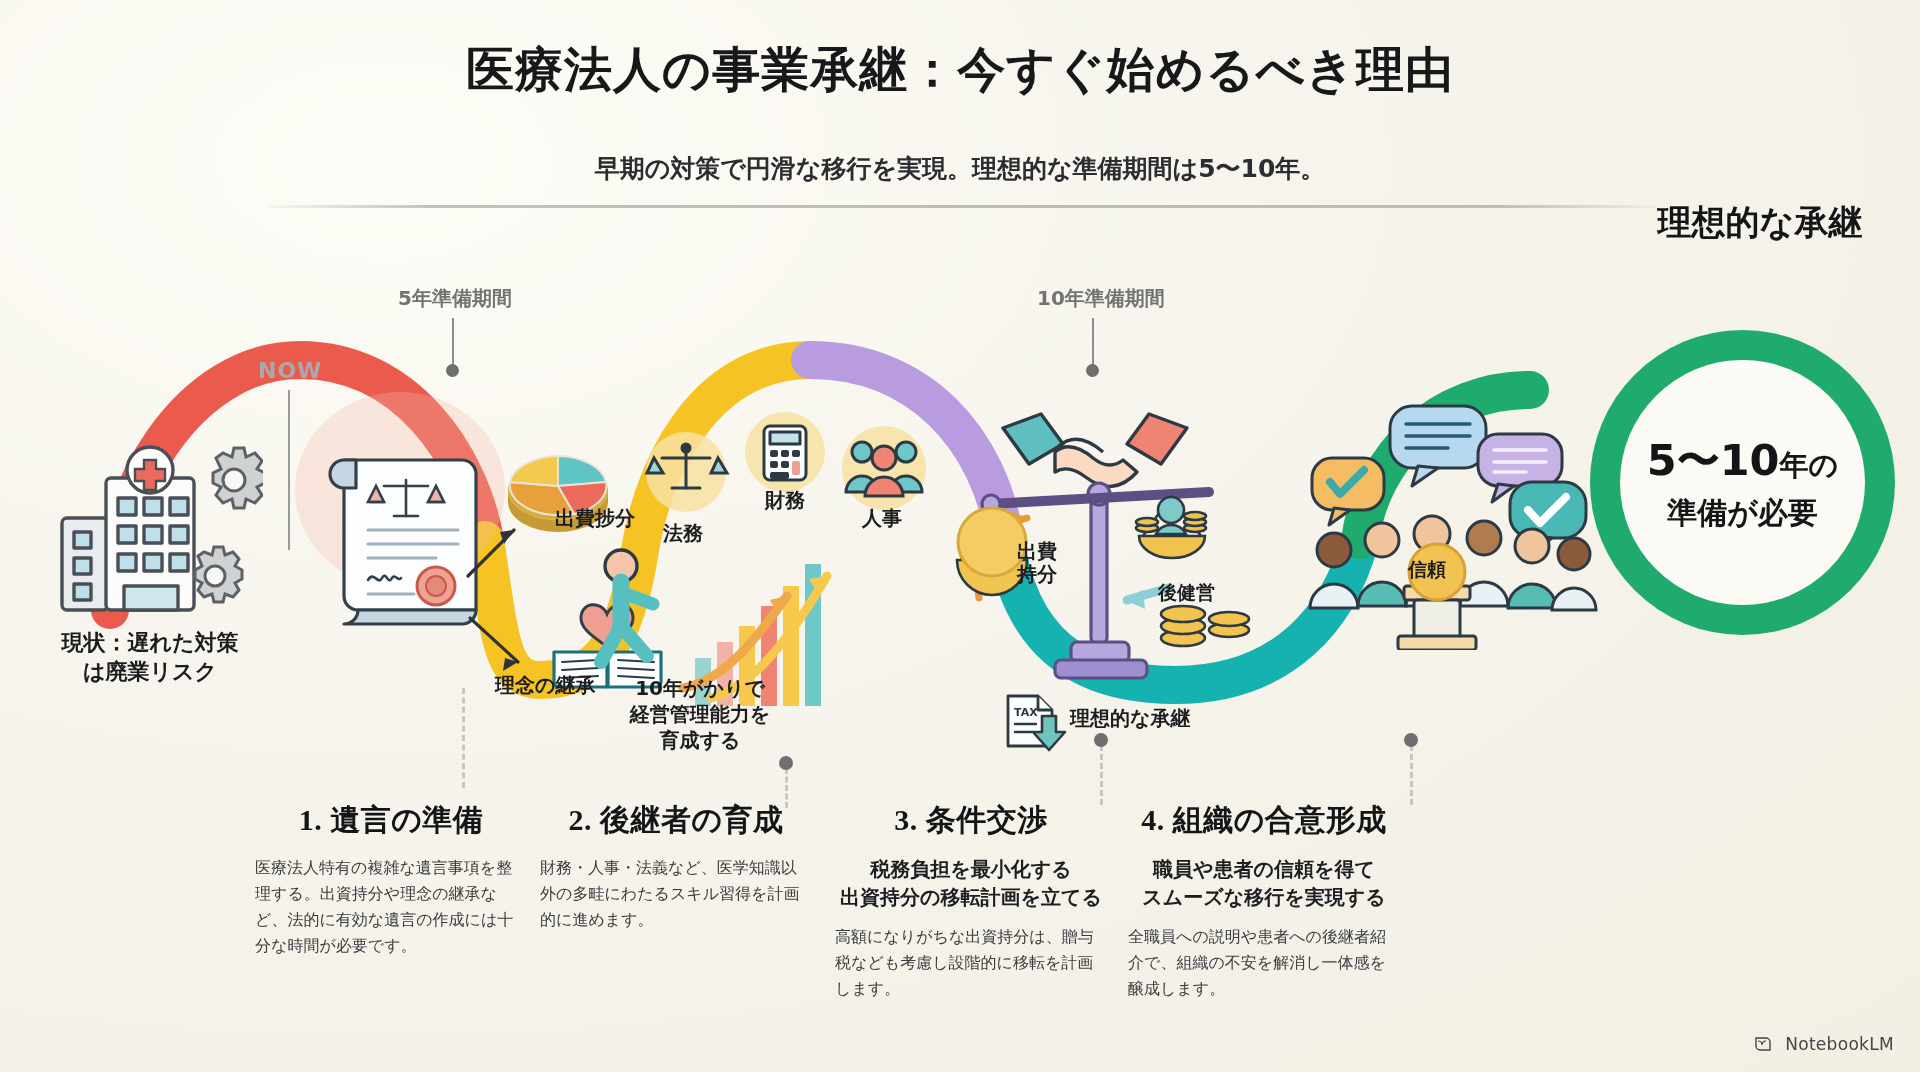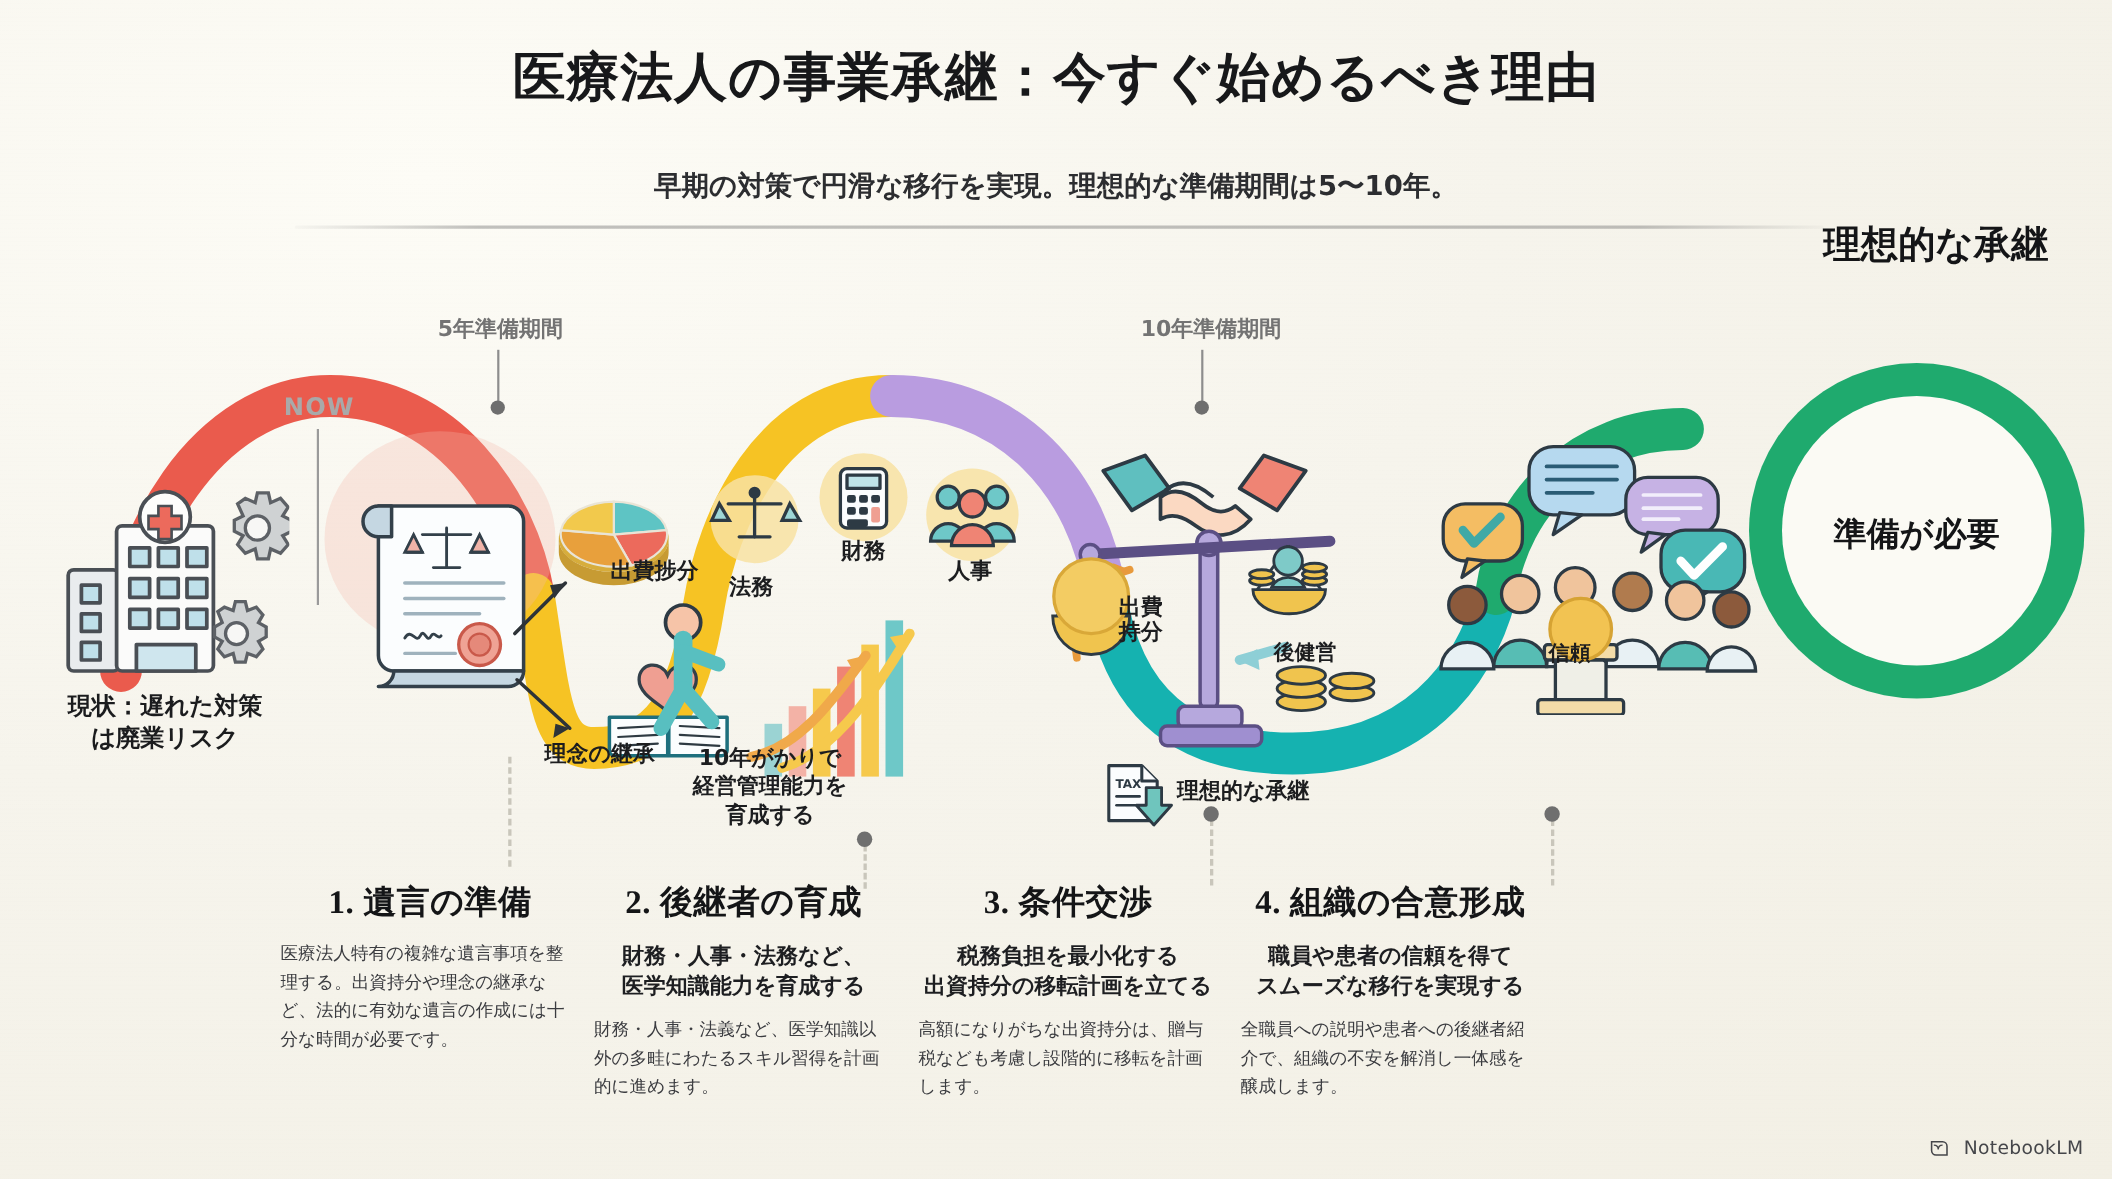--- a/index.html
+++ b/index.html
@@ -441,49 +441,49 @@
     <path d="M252,210 a22,22 0 0 1 44,0 z" fill="#e8f1f4"></path>
   </g>
 
   <g stroke="#2d3a44" stroke-width="3" fill="#f3dca8">
     <rect x="104" y="186" width="66" height="14" rx="3"></rect>
     <rect x="114" y="200" width="46" height="38" rx="3" fill="#efefe7"></rect>
     <rect x="98" y="236" width="78" height="14" rx="3"></rect>
   </g>
   <circle cx="137" cy="172" r="28" fill="#f2c352" stroke="#d6a333" stroke-width="3"></circle>
 </svg>
-<div class="subcap" style="left:1408px;top:557px;font-size:19px;margin-top:24px;">信頼</div>
+<div class="subcap" style="left:1408px;top:557px;font-size:19px;">信頼</div>
 
 <div class="step" id="step1">
   <div class="step-title">1. 遺言の準備</div>
   <div class="step-body">医療法人特有の複雑な遺言事項を整理する。出資持分や理念の継承など、法的に有効な遺言の作成には十分な時間が必要です。</div>
 </div>
 
 <div class="step" id="step2">
   <div class="step-title">2. 後継者の育成</div>
-  <div class="step-lead">財務・人事・法務など、<br>医学知識能力を育成する</div>
   <div class="step-body">財務・人事・法義など、医学知識以外の多畦にわたるスキル習得を計画的に進めます。</div>
 </div>
 
 <div class="step" id="step3">
   <div class="step-title">3. 条件交渉</div>
   <div class="step-lead">税務負担を最小化する<br>出資持分の移転計画を立てる</div>
   <div class="step-body">高額になりがちな出資持分は、贈与税なども考慮し設階的に移転を計画します。</div>
 </div>
 
 <div class="step" id="step4">
   <div class="step-title">4. 組織の合意形成</div>
   <div class="step-lead">職員や患者の信頼を得て<br>スムーズな移行を実現する</div>
   <div class="step-body">全職員への説明や患者への後継者紹介で、組織の不安を解消し一体感を醸成します。</div>
 </div>
 
 <div id="ideal-title">理想的な承継</div>
 <div id="ideal-ring"></div>
 <div id="ideal-inner">
   <div id="ideal-text">
+    <div id="ideal-l1"><span>5〜10</span><span class="small">年の</span></div>
     <div id="ideal-l2">準備が必要</div>
   </div>
 </div>
 
 <div id="watermark">
   <svg id="wm-icon" viewBox="0 0 20 20">
     <path d="M3,4 h10 a4,4 0 0 1 4,4 v8 h-10 a4,4 0 0 1 -4,-4 z" fill="none" stroke="#45464a" stroke-width="1.4"></path>
     <path d="M5,7 c3,0 4,2 4,4 c0,-2 1,-4 4,-4" fill="none" stroke="#45464a" stroke-width="1.2"></path>
   </svg>
   <span>NotebookLM</span>

